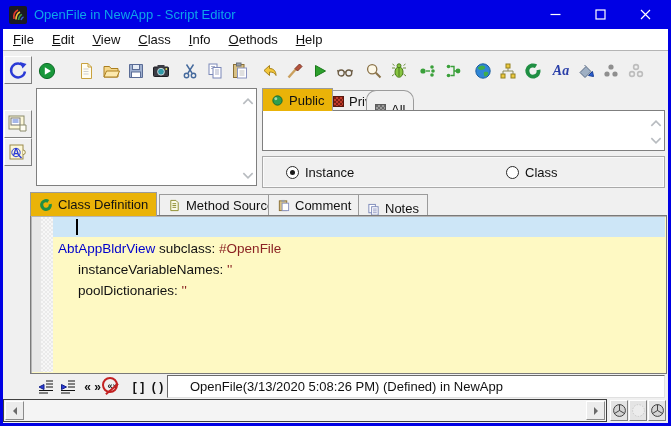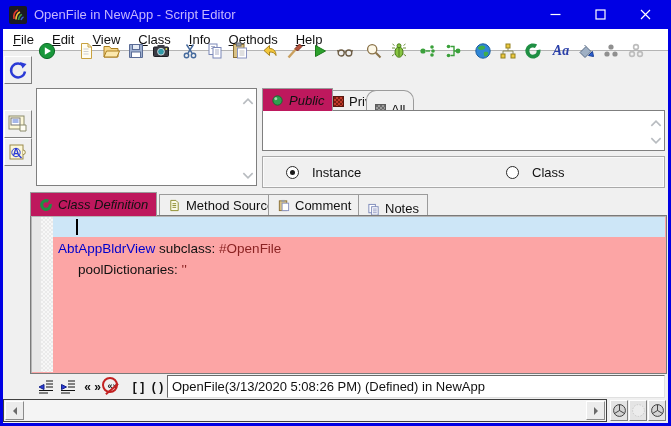--- a/index.html
+++ b/index.html
@@ -8,31 +8,31 @@
 
   .window {
     position:relative; width:671px; height:426px;
     border-left:3px solid #0000e4; border-right:3px solid #0000e4; border-bottom:3px solid #0000e4;
     background:#f0f0f0; overflow:hidden;
   }
 
   
   .titlebar { position:absolute; left:0; top:0; width:665px; height:29px; background:#0000e4; display:flex; align-items:center; }
   .app-icon { width:18px; height:18px; margin-left:6px; }
-  .title-text { color:#c4b5fd; font-size:13px; margin-left:7px; white-space:nowrap; }
+  .title-text { color:#0ea5e9; font-size:13px; margin-left:7px; white-space:nowrap; }
   .win-controls { position:absolute; right:0; top:0; height:29px; display:flex; }
   .win-btn { width:45px; height:29px; display:flex; align-items:center; justify-content:center; }
 
   
   .menubar { position:absolute; left:0; top:29px; width:665px; height:22px; background:#ffffff; border-bottom:1px solid #b4b4b4; display:flex; align-items:center; padding-left:1px; }
   .menu-item { font-size:13px; color:#111; padding:0 9px; line-height:21px; white-space:nowrap; }
   .menu-item u { text-decoration:underline; }
 
   
-  .toolbar { position:absolute; left:33px; top:36px; height:30px; display:flex; align-items:center; gap:3px; }
+  .toolbar { position:absolute; left:33px; top:56px; height:30px; display:flex; align-items:center; gap:3px; }
   .tbtn { width:22px; height:24px; display:flex; align-items:center; justify-content:center; flex:0 0 auto; }
   .tbtn svg { width:18px; height:18px; }
   .g-new{margin-left:14px}.g-cut{margin-left:4px}.g-run{margin-left:5px}.g-search{margin-left:4px}
   .g-move{margin-left:4px}.g-globe{margin-left:5px}.g-font{margin-left:3px}
   .aa { font-family:"Liberation Serif", serif; font-style:italic; font-weight:bold; font-size:14px; color:#2a3fa8; }
 
   
   .mode-btn { position:absolute; left:1px; width:28px; height:28px; background:#f0f0f0;
     border:1px solid; border-color:#ffffff #808080 #808080 #ffffff; display:flex; align-items:center; justify-content:center; }
   .mode-btn svg { width:22px; height:22px; }
@@ -41,44 +41,44 @@
   
   .listbox { position:absolute; background:#ffffff; border:1px solid #7f7f7f; }
   .lb-left { left:33px; top:88px; width:221px; height:98px; }
   .lb-right{ left:259px; top:110px; width:403px; height:41px; }
   .scroll-up { position:absolute; right:2px; top:2px; }
   .scroll-dn { position:absolute; right:2px; bottom:2px; }
 
   
   .tab { position:absolute; background:#f0f0f0; border:1px solid #9b9b9b; border-bottom:none;
     display:flex; align-items:center; gap:5px; padding:0 8px; font-size:13px; color:#111; }
-  .tab.active { background:#be185d; z-index:3;font-style:italic; }
+  .tab.active { background:#eab308; z-index:3; }
   .tab .checker { width:11px; height:11px; }
   .chk-red  { background:repeating-conic-gradient(#c23a2a 0 25%, #7a1f14 0 50%); background-size:4px 4px; border:1px solid #5a170e; }
   .chk-gray { background:repeating-conic-gradient(#9a9a9a 0 25%, #6a6a6a 0 50%); background-size:4px 4px; border:1px solid #5a5a5a; }
 
   .t-public { left:259px; top:88px; height:23px; }
   .t-private{ left:321px; top:90px; height:21px; }
   .t-all    { left:363px; top:90px; height:37px;border-radius:10px; }
 
   .t-classdef { left:27px;  top:192px; height:24px; }
   .t-method   { left:156px; top:194px; height:22px; }
   .t-comment  { left:265px; top:194px; height:22px; }
   .t-notes    { left:355px; top:194px; height:22px;align-items:flex-end; }
 
   
   .groupbox { position:absolute; left:259px; top:156px; width:403px; height:32px;
     border:1px solid #a9a9a9; box-shadow:inset 0 0 0 1px #fafafa; background:#f0f0f0; }
-  .radio-row { position:absolute; top:8px; display:flex; align-items:center; gap:13px; font-size:13px; color:#111; }
+  .radio-row { position:absolute; top:8px; display:flex; align-items:center; gap:6px; font-size:13px; color:#111; }
   .r-instance{ left:23px; } .r-class{ left:243px; }
   .radio { width:13px; height:13px; border:1px solid #2a2a2a; border-radius:50%; background:#fff; position:relative; }
   .radio.sel::after { content:""; position:absolute; left:3px; top:3px; width:5px; height:5px; border-radius:50%; background:#1a1a1a; }
 
   
-  .code-panel { position:absolute; left:27px; top:215px; width:637px; height:159px; background:#fca5a5;
+  .code-panel { position:absolute; left:27px; top:215px; width:637px; height:159px; background:#fef9c3;
     border:1px solid #7a7a7a; box-shadow:inset 1px 1px 0 #b5b5b5; }
   .gutter-a { position:absolute; left:1px; top:1px; bottom:1px; width:9px; background:#e7e7e7; }
   .gutter-b { position:absolute; left:10px; top:1px; bottom:1px; width:12px;
     background:#f7f7f7; background-image:repeating-conic-gradient(#eaeaea 0 25%, transparent 0 50%); background-size:4px 4px; }
   .code-text { position:absolute; left:22px; top:1px; right:1px; bottom:1px; font-size:13.5px; line-height:21px; color:#111; }
   .sel-line { position:absolute; left:0; right:0; top:0; height:20px; background:#cde6f7; }
   .caret { position:absolute; left:23px; top:2px; width:2px; height:16px; background:#000; }
   .ln { padding-left:5px; white-space:pre; }
   .ln-first { padding-top:21px; }
   .ln.indent { padding-left:25px; }
@@ -86,21 +86,21 @@
 
   
   .fmt-btn { position:absolute; top:377px; width:21px; height:19px; display:flex; align-items:center; justify-content:center;
     font-size:12px; font-weight:bold; color:#111; }
   .f1{left:32px}.f2{left:54px}.f3{left:79px}.f4{left:99px}.f5{left:125px}.f6{left:144px}
   .no-sign { position:relative; display:inline-block; font-size:9px; line-height:1; }
   .no-sign .ring { position:absolute; left:-5px; top:-5px; width:16px; height:16px; border:2px solid #c32222; border-radius:50%; }
   .no-sign .slash { position:absolute; left:-3px; top:6px; width:16px; height:2px; background:#c32222; transform:rotate(-40deg); }
 
   .status-field { position:absolute; left:164px; top:375px; width:498px; height:23px; background:#ffffff;
-    border:1px solid; border-color:#6a6a6a #e0e0e0 #e0e0e0 #6a6a6a; font-size:13px; color:#111; line-height:21px; padding-left:4px; white-space:nowrap; overflow:hidden; }
+    border:1px solid; border-color:#6a6a6a #e0e0e0 #e0e0e0 #6a6a6a; font-size:13px; color:#111; line-height:21px; padding-left:22px; white-space:nowrap; overflow:hidden; }
 
   
   .bottombar { position:absolute; left:0; top:399px; width:665px; height:24px; background:#f0f0f0; }
   .msgbox { position:absolute; left:0; top:0; width:604px; height:23px; border:1px solid #404040; background:#f4f4f4; }
   .msg-arrow { position:absolute; top:1px; width:19px; height:19px; background:#ececec;
     border:1px solid; border-color:#ffffff #8a8a8a #8a8a8a #ffffff; display:flex; align-items:center; justify-content:center; }
   .ma-left{left:1px} .ma-right{right:1px}
   .sys-btn { position:absolute; top:1px; width:18px; height:21px; background:#e4e4e4;
     border:1px solid; border-color:#ffffff #808080 #808080 #ffffff; display:flex; align-items:center; justify-content:center; }
   .sb1{right:40px}.sb2{right:21px}.sb3{right:2px}
@@ -405,20 +405,21 @@
     <span>Notes</span>
   </div>
 
   <div class="code-panel">
     <div class="gutter-a"></div>
     <div class="gutter-b"></div>
     <div class="code-text">
       <div class="sel-line"></div>
       <div class="caret"></div>
       <div class="ln ln-first"><span class="cls">AbtAppBldrView</span><span> subclass: </span><span class="sym">#OpenFile</span></div>
+      <div class="ln indent"><span>instanceVariableNames: </span><span class="sym">''</span></div>
       <div class="ln indent"><span>poolDictionaries: </span><span class="sym">''</span></div>
     </div>
   </div>
 
   <span class="fmt-btn f1">
       <svg width="18" height="16" viewBox="0 0 18 16">
         <path d="M9 2h7M9 5h7M9 8h7M2 11.5h14M2 14h9" stroke="#111"></path>
         <path d="M7 5.5 L2 8 L7 10.5 Z" fill="#2b3bd6" stroke="#15228a"></path>
       </svg>
     </span>

